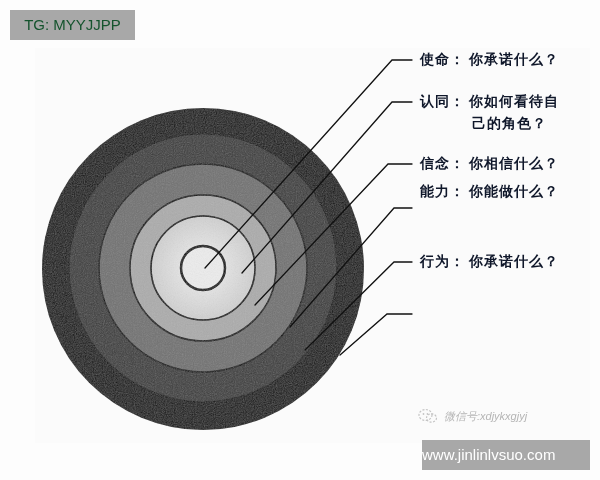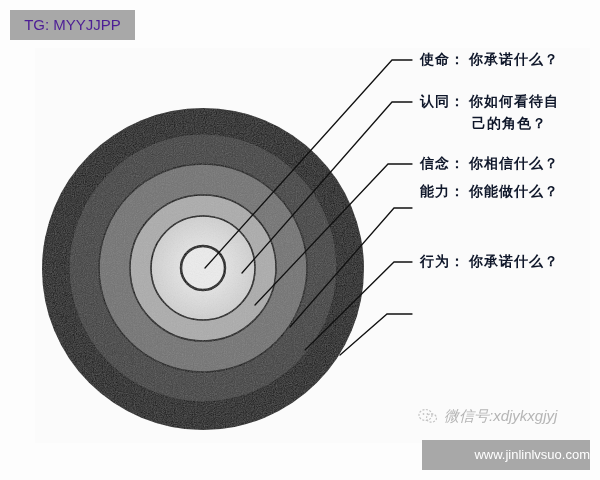--- a/index.html
+++ b/index.html
@@ -44,47 +44,47 @@
     .label .colon { margin-right: 4px; }
     .label .cont {
       display: block;
       padding-left: 52px;
     }
     .wm-top {
       position: absolute;
       left: 10px; top: 10px;
       width: 125px; height: 30px;
       background: #a8a8a8;
-      color: #4c1d95;
+      color: #14532d;
       font-family: "Liberation Sans", "DejaVu Sans", sans-serif;
       font-size: 15px;
       line-height: 30px;
       text-align: center;
     }
     .wm-bottom {
       position: absolute;
       left: 422px; top: 440px;
       width: 168px; height: 30px;
       background: #a8a8a8;
       color: #ffffff;
       font-family: "Liberation Sans", "DejaVu Sans", sans-serif;
-      font-size: 13px;
+      font-size: 15px;
       line-height: 30px;
-      text-align: right;
+      text-align: left;
     }
     .wechat {
       position: absolute;
       left: 418px; top: 406px;
       height: 20px;
       display: flex;
       align-items: center;
       gap: 6px;
       color: #b5b5b5;
       font-family: "Liberation Sans", "DejaVu Sans", sans-serif;
-      font-size: 15px;
+      font-size: 11px;
       font-style: italic;
     }
     .wechat-icon {
       width: 20px; height: 16px;
       position: relative;
     }
   </style>
 </head>
 <body>
 

